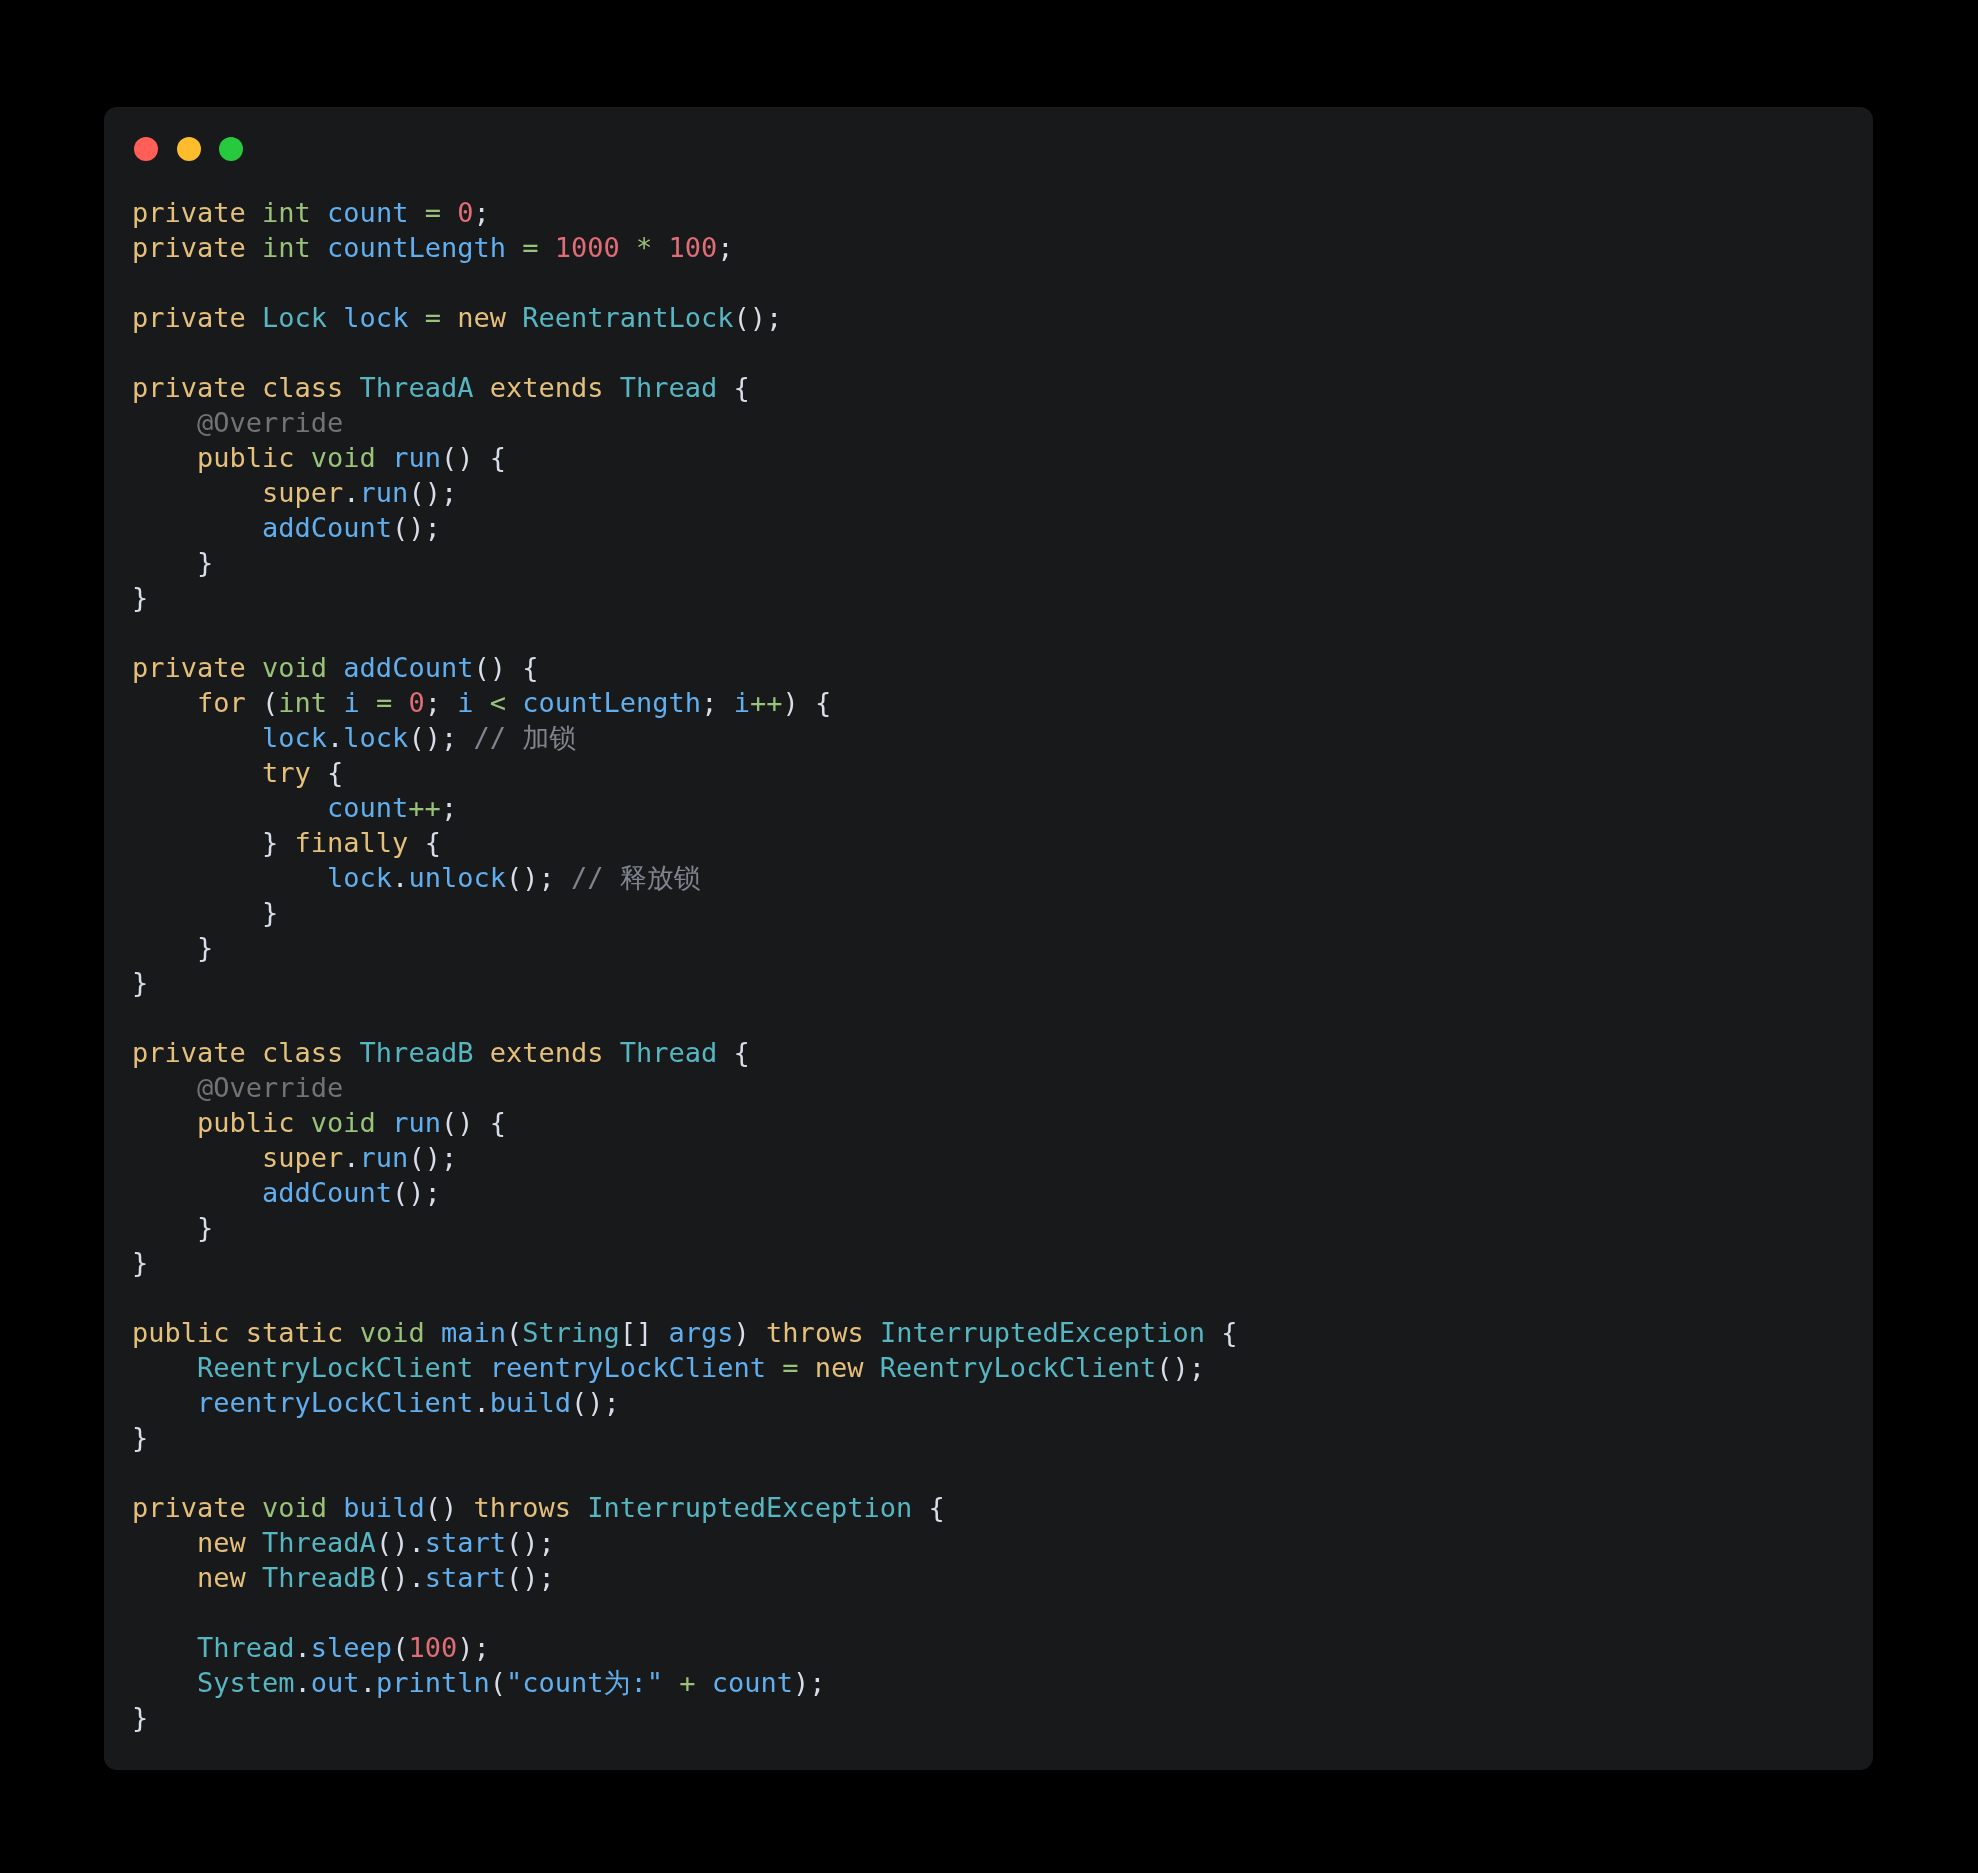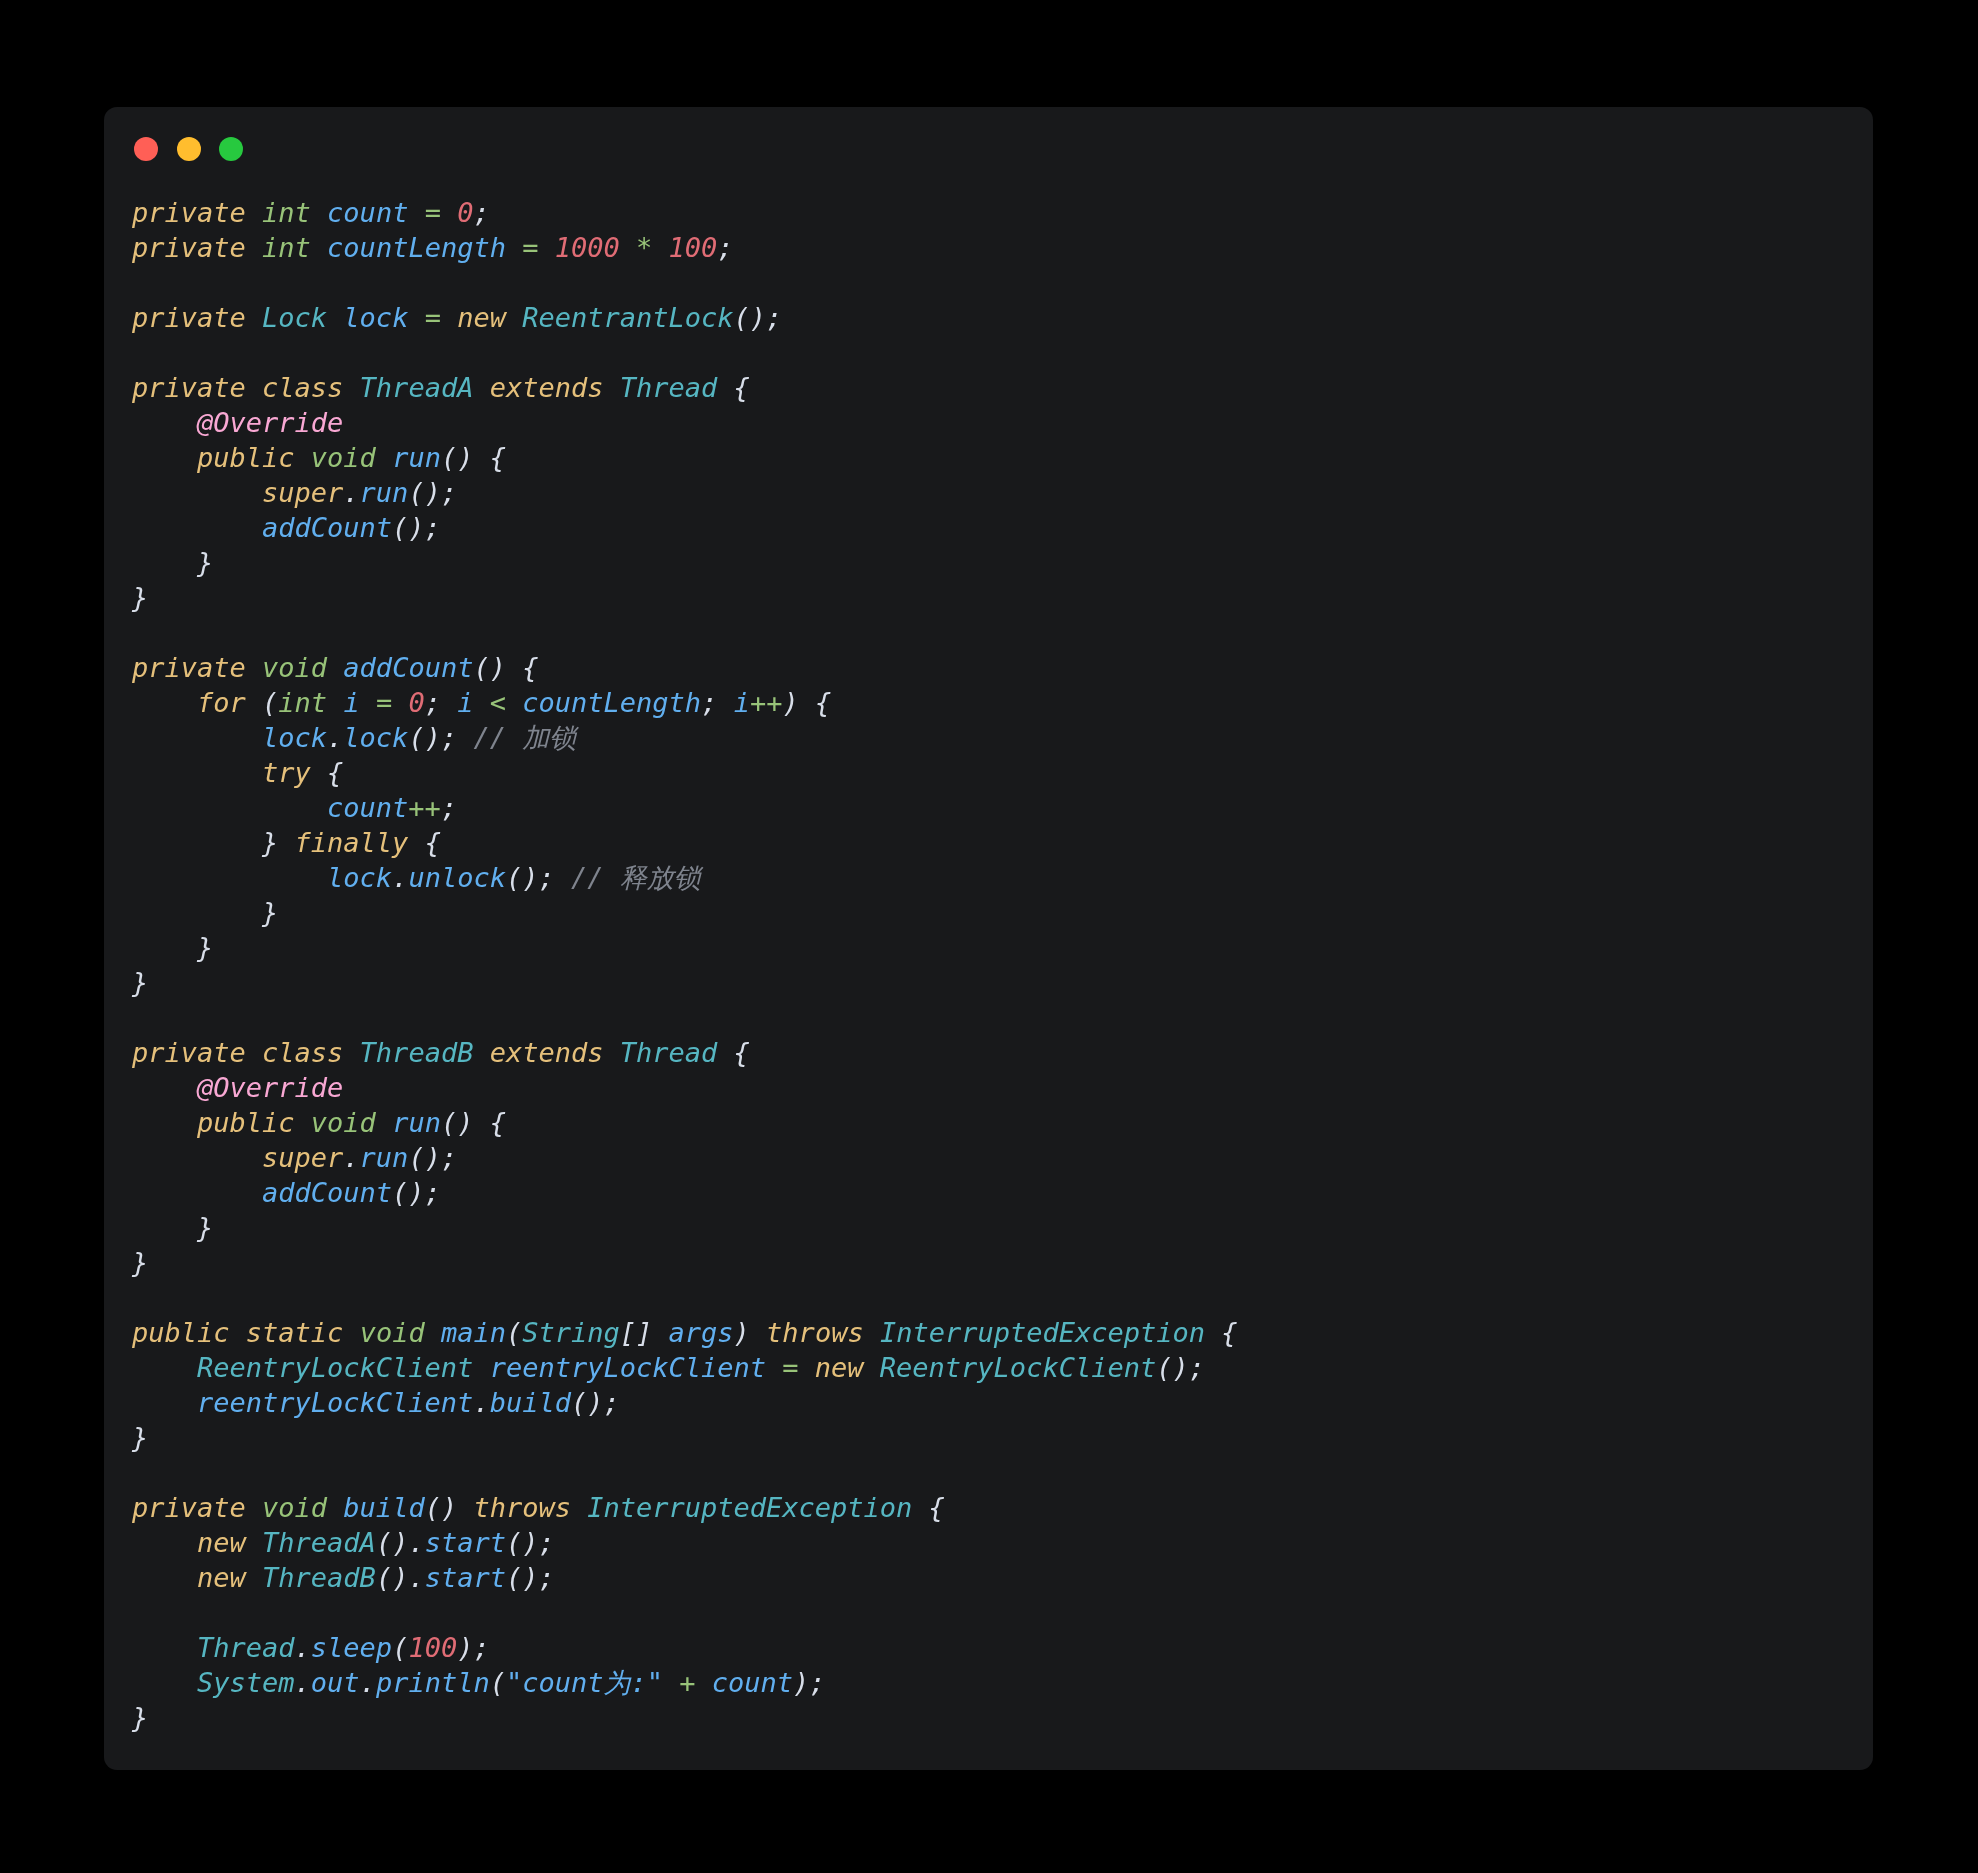--- a/index.html
+++ b/index.html
@@ -43,35 +43,34 @@
 
   #code {
     margin: 0;
     padding: 32px 37px 37px 28px;
     font-family: "DejaVu Sans Mono", monospace;
     font-size: 27px;
     line-height: 35px;
     color: #d8dee9;
     white-space: pre;
     tab-size: 4;
-    font-style: italic;
   }
 
   .ln { display: block; min-height: 35px; }
 
   
   .kw   { color: #e5c07b; }   
   .typ  { color: #98c379; }   
   .cls  { color: #56b6c2; }   
   .id   { color: #61afef; }   
   .num  { color: #e06c75; }   
   .op   { color: #98c379; }   
   .pun  { color: #d8dee9; }   
   .str  { color: #61afef; }   
-  .ann  { color: #f9a8d4; }   
+  .ann  { color: #737373; }   
   .cmt  { color: #7f848e; margin-top: 36px; }   
 </style>
 </head>
 <body style="background: rgb(0, 0, 0);">
 
 <div id="window" style="background: rgb(24, 25, 27);">
 
   <div id="titlebar">
     <span class="dot" style="background:#ff5f56"></span>
     <span class="dot" style="background:#ffbd2e"></span>

